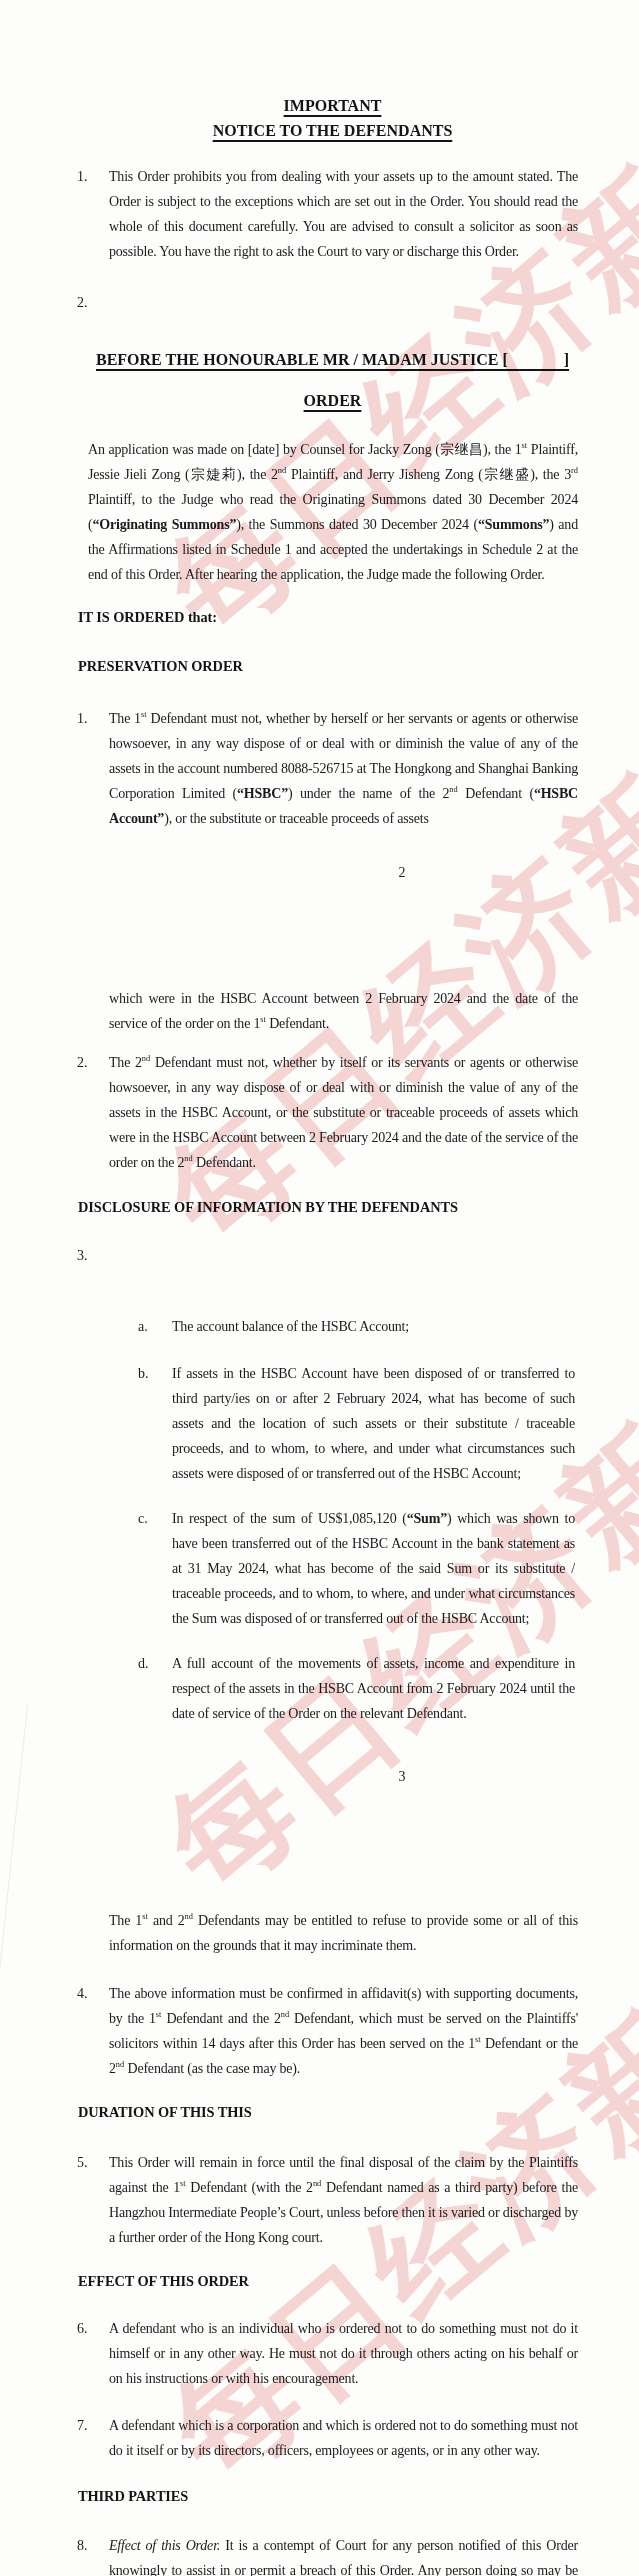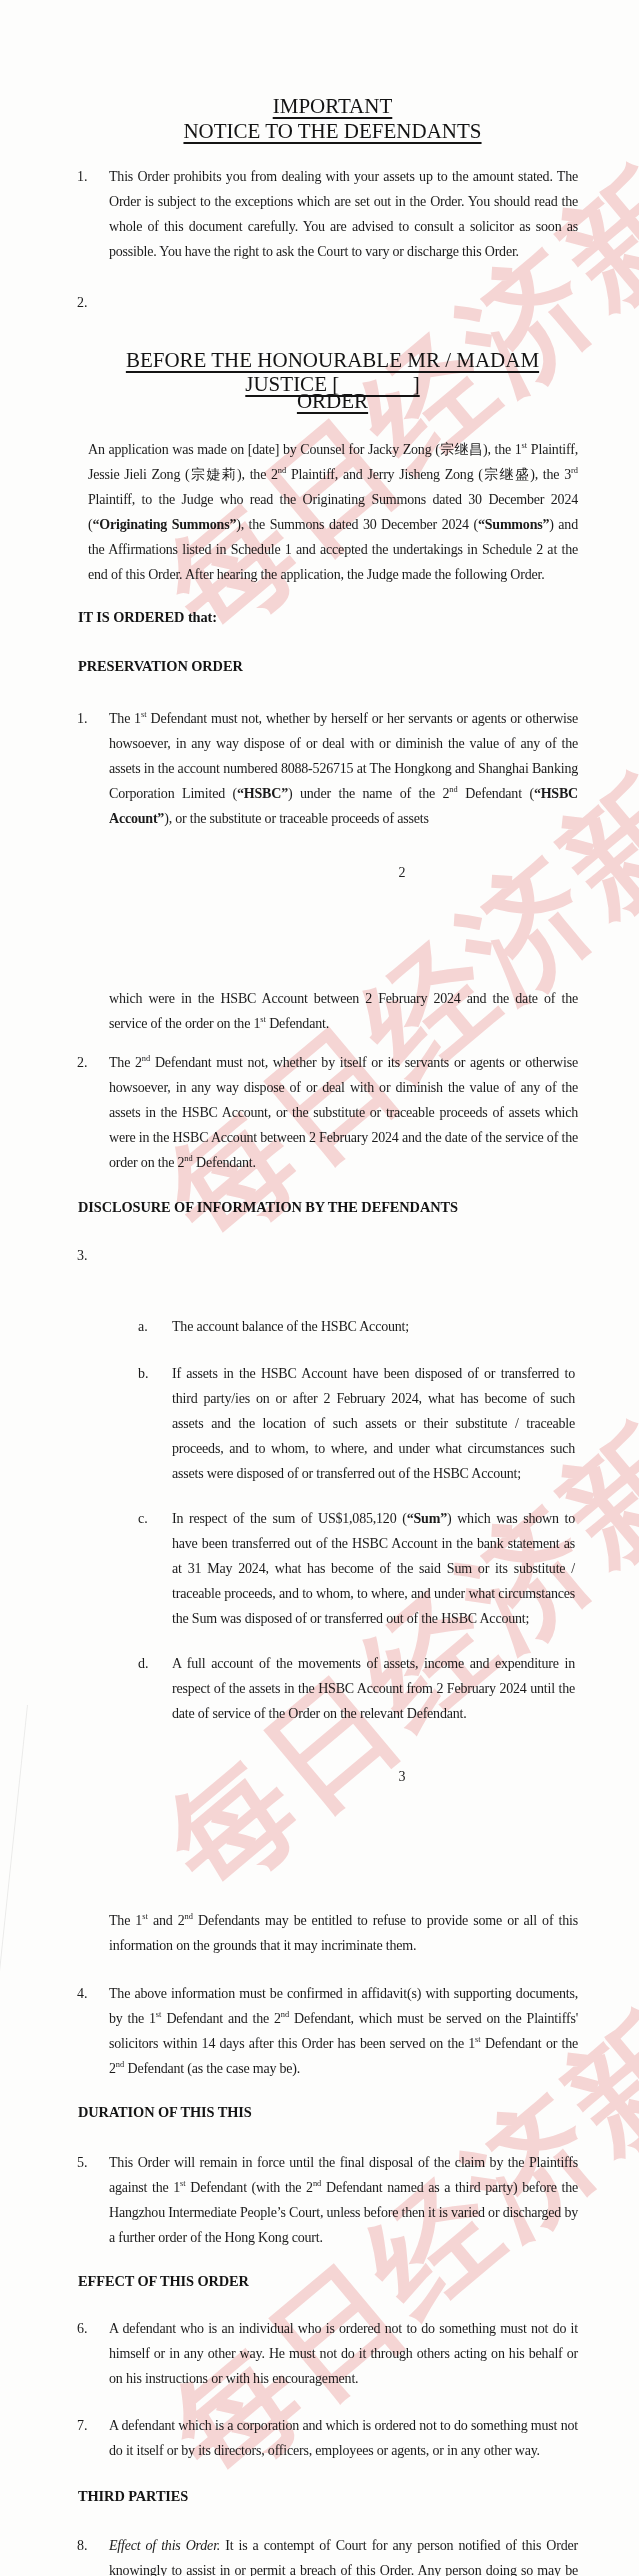--- a/index.html
+++ b/index.html
@@ -38,22 +38,22 @@
     position: absolute; left: 78px;
     font-weight: bold;
     font-size: 14.4px;
     letter-spacing: -0.1px;
     line-height: 23px;
     white-space: nowrap;
   }
   .centered {
     position: absolute; left: 88px; width: 489px;
     text-align: center;
-    font-weight: normal;
-    font-size: 21px;
+    font-weight: bold;
+    font-size: 16px;
     line-height: 24px;
   }
   .underlined { text-decoration: underline; text-decoration-thickness: 1.5px; text-underline-offset: 3.6px; }
   .pageno {
     position: absolute; left: 371px; width: 62px;
     text-align: center;
     font-size: 14px; line-height: 23px;
     color: #222;
   }
   sup { font-size: 0.6em; vertical-align: super; line-height: 0; letter-spacing: 0; }

